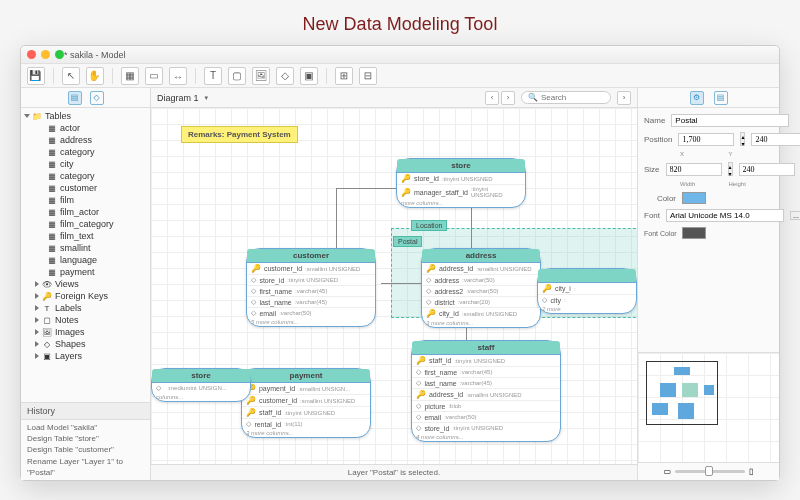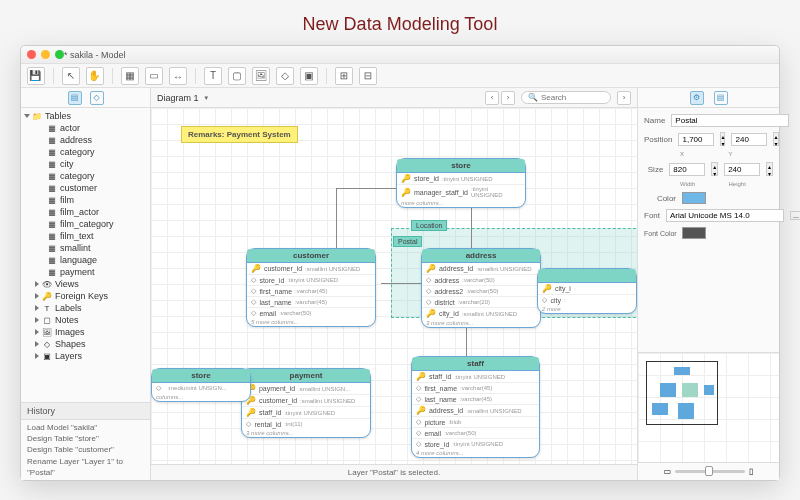--- a/index.html
+++ b/index.html
@@ -35,36 +35,36 @@
 .diagram-sel { font-size:9px; color:#333; }
 .canvas-bar-spacer { flex:1; }
 .pager { display:flex; gap:2px; }
 .pgbtn { width:14px; height:14px; border:1px solid #ccc; background:#fff; border-radius:2px; font-size:8px; display:flex; align-items:center; justify-content:center; color:#666; }
 .search { display:flex; align-items:center; gap:3px; border:1px solid #ccc; border-radius:8px; padding:1px 6px; background:#fff; width:90px; }
 .search input { border:none; outline:none; font-size:8px; width:60px; }
 .canvas { flex:1; position:relative; background:#fff; background-image:linear-gradient(#eee 1px,transparent 1px),linear-gradient(90deg,#eee 1px,transparent 1px); background-size:16px 16px; overflow:hidden; }
 .remark { position:absolute; left:30px; top:18px; background:#fff17a; border:1px solid #d8c744; padding:3px 6px; font-size:8px; font-weight:bold; color:#555; }
 .layer-region { position:absolute; border:1px dashed #4bbba8; background:rgba(126,213,198,.25); }
 .layer-tag { position:absolute; background:#7ed5c6; color:#444; font-size:7px; padding:1px 4px; border:1px solid #4bbba8; }
-.entity { position:absolute; background:#fff; border:1px solid #6aa7d6; border-radius:9px; box-shadow:0 1px 3px rgba(0,0,0,.15); min-width:100px; }
+.entity { position:absolute; background:#fff; border:1px solid #6aa7d6; border-radius:14px; box-shadow:0 1px 3px rgba(0,0,0,.15); min-width:100px; }
 .entity-hdr { background:#7ed5c6; color:#444; font-weight:bold; text-align:center; padding:2px; font-size:8px; border-bottom:1px solid #6aa7d6; border-radius:3px 3px 0 0; }
 .entity-row { display:flex; align-items:center; gap:3px; padding:1px 4px; font-size:7px; color:#555; border-bottom:1px solid #eee; }
 .entity-row:last-child { border-bottom:none; }
 .key { color:#e6a817; font-size:8px; }
 .diamond { color:#888; font-size:7px; }
 .col-type { color:#999; font-size:6px; }
 .more-cols { font-size:6px; color:#999; padding:1px 4px; font-style:italic; }
 .conn { position:absolute; background:#888; }
 .sidebar-right { width:142px; border-left:1px solid #ddd; background:#fafafa; display:flex; flex-direction:column; }
 .sr-tabs { height:20px; display:flex; align-items:center; justify-content:center; gap:10px; border-bottom:1px solid #ddd; }
 .props { padding:6px; display:flex; flex-direction:column; gap:5px; }
 .prop-row { display:flex; align-items:center; gap:6px; font-size:8px; }
 .prop-label { width:32px; text-align:right; color:#666; }
 .prop-input { flex:1; border:1px solid #ccc; padding:1px 3px; font-size:8px; background:#fff; }
-.prop-input.sm { width:36px; flex:none; }
+.prop-input.sm { width:56px; flex:none;font-family:Liberation Serif, serif; }
 .spinner { width:10px; height:14px; border:1px solid #ccc; background:#f0f0f0; font-size:6px; display:flex; flex-direction:column; }
 .spinner div { flex:1; display:flex; align-items:center; justify-content:center; }
 .color-sw { width:24px; height:12px; border:1px solid #999; }
 .sub-labels { display:flex; gap:4px; font-size:6px; color:#888; padding-left:36px; }
 .sub-labels span { width:46px; }
 .minimap { margin-top:auto; height:110px; border-top:1px solid #ddd; position:relative; background:#fff; background-image:linear-gradient(#eee 1px,transparent 1px),linear-gradient(90deg,#eee 1px,transparent 1px); background-size:22px 22px; }
 .mm-box { position:absolute; background:#5fa8dd; }
 .mm-view { position:absolute; border:1px solid #333; }
 .zoom-bar { height:18px; display:flex; align-items:center; justify-content:center; gap:4px; border-top:1px solid #ddd; }
 .slider { width:70px; height:3px; background:#ccc; border-radius:2px; position:relative; }
@@ -325,21 +325,21 @@
                 <span class="col-type">:varchar(20)</span>
               </div>
               <div class="entity-row">
                 <span class="key">🔑</span>
                 <span>city_id</span>
                 <span class="col-type">:smallint UNSIGNED</span>
               </div>
             </div>
           <div class="more-cols">3 more columns...</div>
         </div>
-        <div class="entity" style="left:260px;top:248px;width:129px">
+        <div class="entity" style="left:260px;top:232px;width:150px">
           <div class="entity-hdr">staff</div>
           <div id="ent-staff">
               <div class="entity-row">
                 <span class="key">🔑</span>
                 <span>staff_id</span>
                 <span class="col-type">:tinyint UNSIGNED</span>
               </div>
               <div class="entity-row">
                 <span class="diamond">◇</span>
                 <span>first_name</span>

